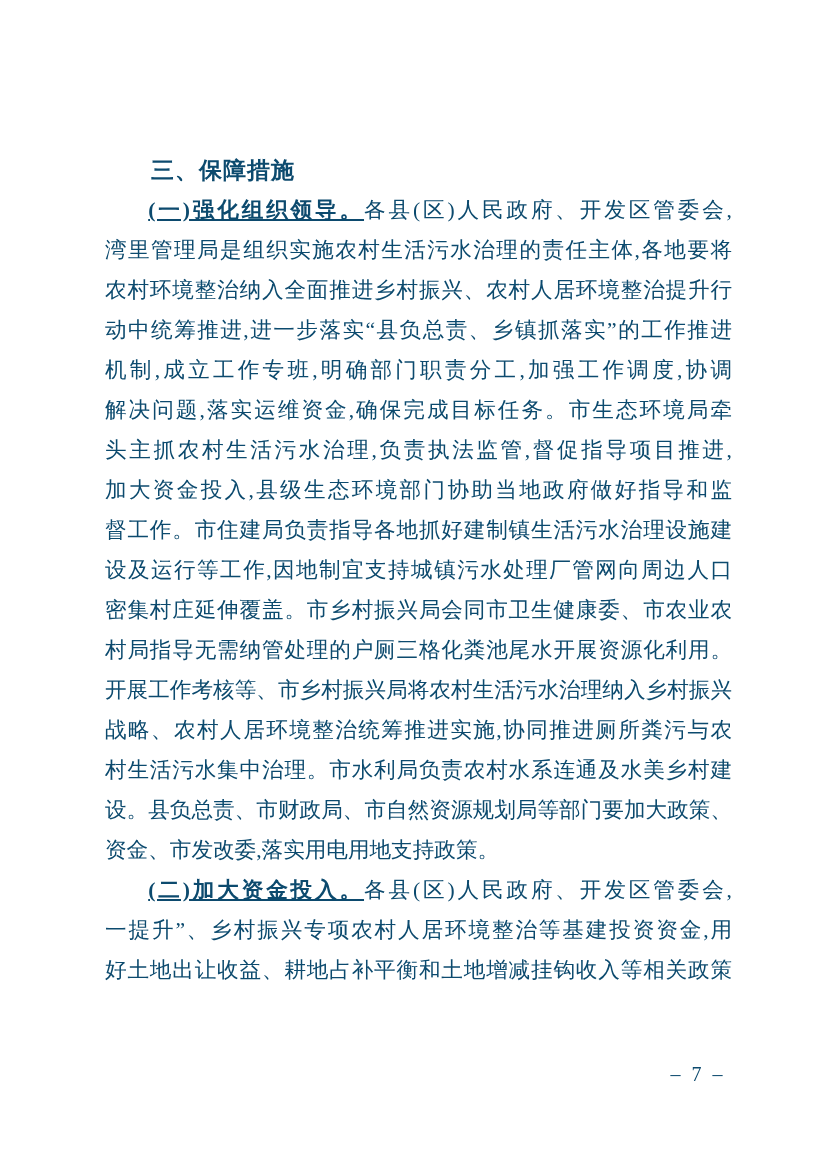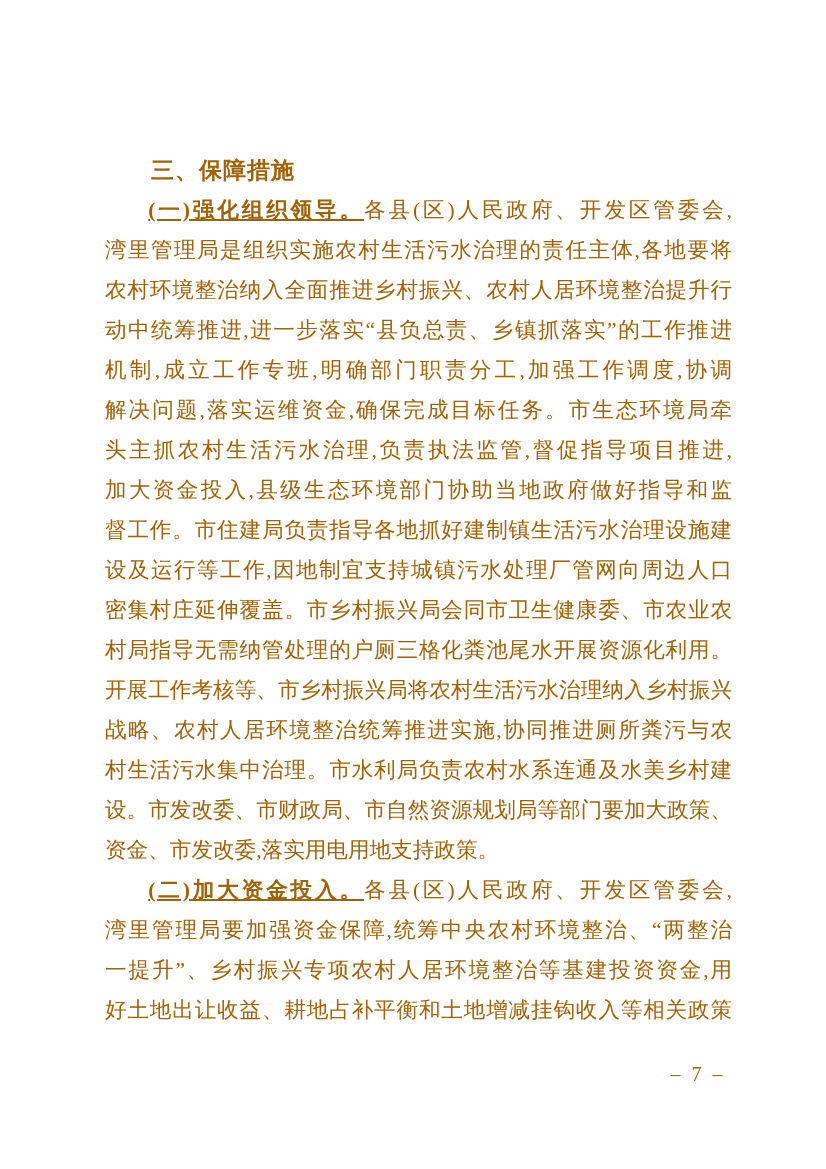--- a/index.html
+++ b/index.html
@@ -7,21 +7,21 @@
     padding: 0;
     background: #ffffff;
   }
   .page {
     position: relative;
     width: 738px;
     height: 1169px;
     background: #ffffff;
     overflow: hidden;
     font-family: "Liberation Serif", "DejaVu Serif", serif;
-    color: #a16207;
+    color: #0c4a6e;
   }
   .content {
     position: absolute;
     left: 105px;
     top: 150px;
     width: 627px;
     font-size: 21.6px;
     line-height: 40px;
   }
   .line {
@@ -75,24 +75,23 @@
     <div class="line">解决问题,落实运维资金,确保完成目标任务。市生态环境局牵</div>
     <div class="line">头主抓农村生活污水治理,负责执法监管,督促指导项目推进,</div>
     <div class="line">加大资金投入,县级生态环境部门协助当地政府做好指导和监</div>
     <div class="line">督工作。市住建局负责指导各地抓好建制镇生活污水治理设施建</div>
     <div class="line">设及运行等工作,因地制宜支持城镇污水处理厂管网向周边人口</div>
     <div class="line">密集村庄延伸覆盖。市乡村振兴局会同市卫生健康委、市农业农</div>
     <div class="line">村局指导无需纳管处理的户厕三格化粪池尾水开展资源化利用。</div>
     <div class="line">开展工作考核等、市乡村振兴局将农村生活污水治理纳入乡村振兴</div>
     <div class="line">战略、农村人居环境整治统筹推进实施,协同推进厕所粪污与农</div>
     <div class="line">村生活污水集中治理。市水利局负责农村水系连通及水美乡村建</div>
-    <div class="line">设。市发改委、市财政局、市自然资源规划局等部门要加大政策、</div>
+    <div class="line">设。县负总责、市财政局、市自然资源规划局等部门要加大政策、</div>
     <div class="line end">资金、市发改委,落实用电用地支持政策。</div>
 
     <div class="line"><span class="indent"></span><span class="lead">(二)加大资金投入。</span><span>各县(区)人民政府、开发区管委会,</span></div>
-    <div class="line">湾里管理局要加强资金保障,统筹中央农村环境整治、“两整治</div>
     <div class="line">一提升”、乡村振兴专项农村人居环境整治等基建投资资金,用</div>
     <div class="line">好土地出让收益、耕地占补平衡和土地增减挂钩收入等相关政策</div>
 
   </div>
 
   <div class="page-number">– 7 –</div>
 </div>
 
 </body></html>

